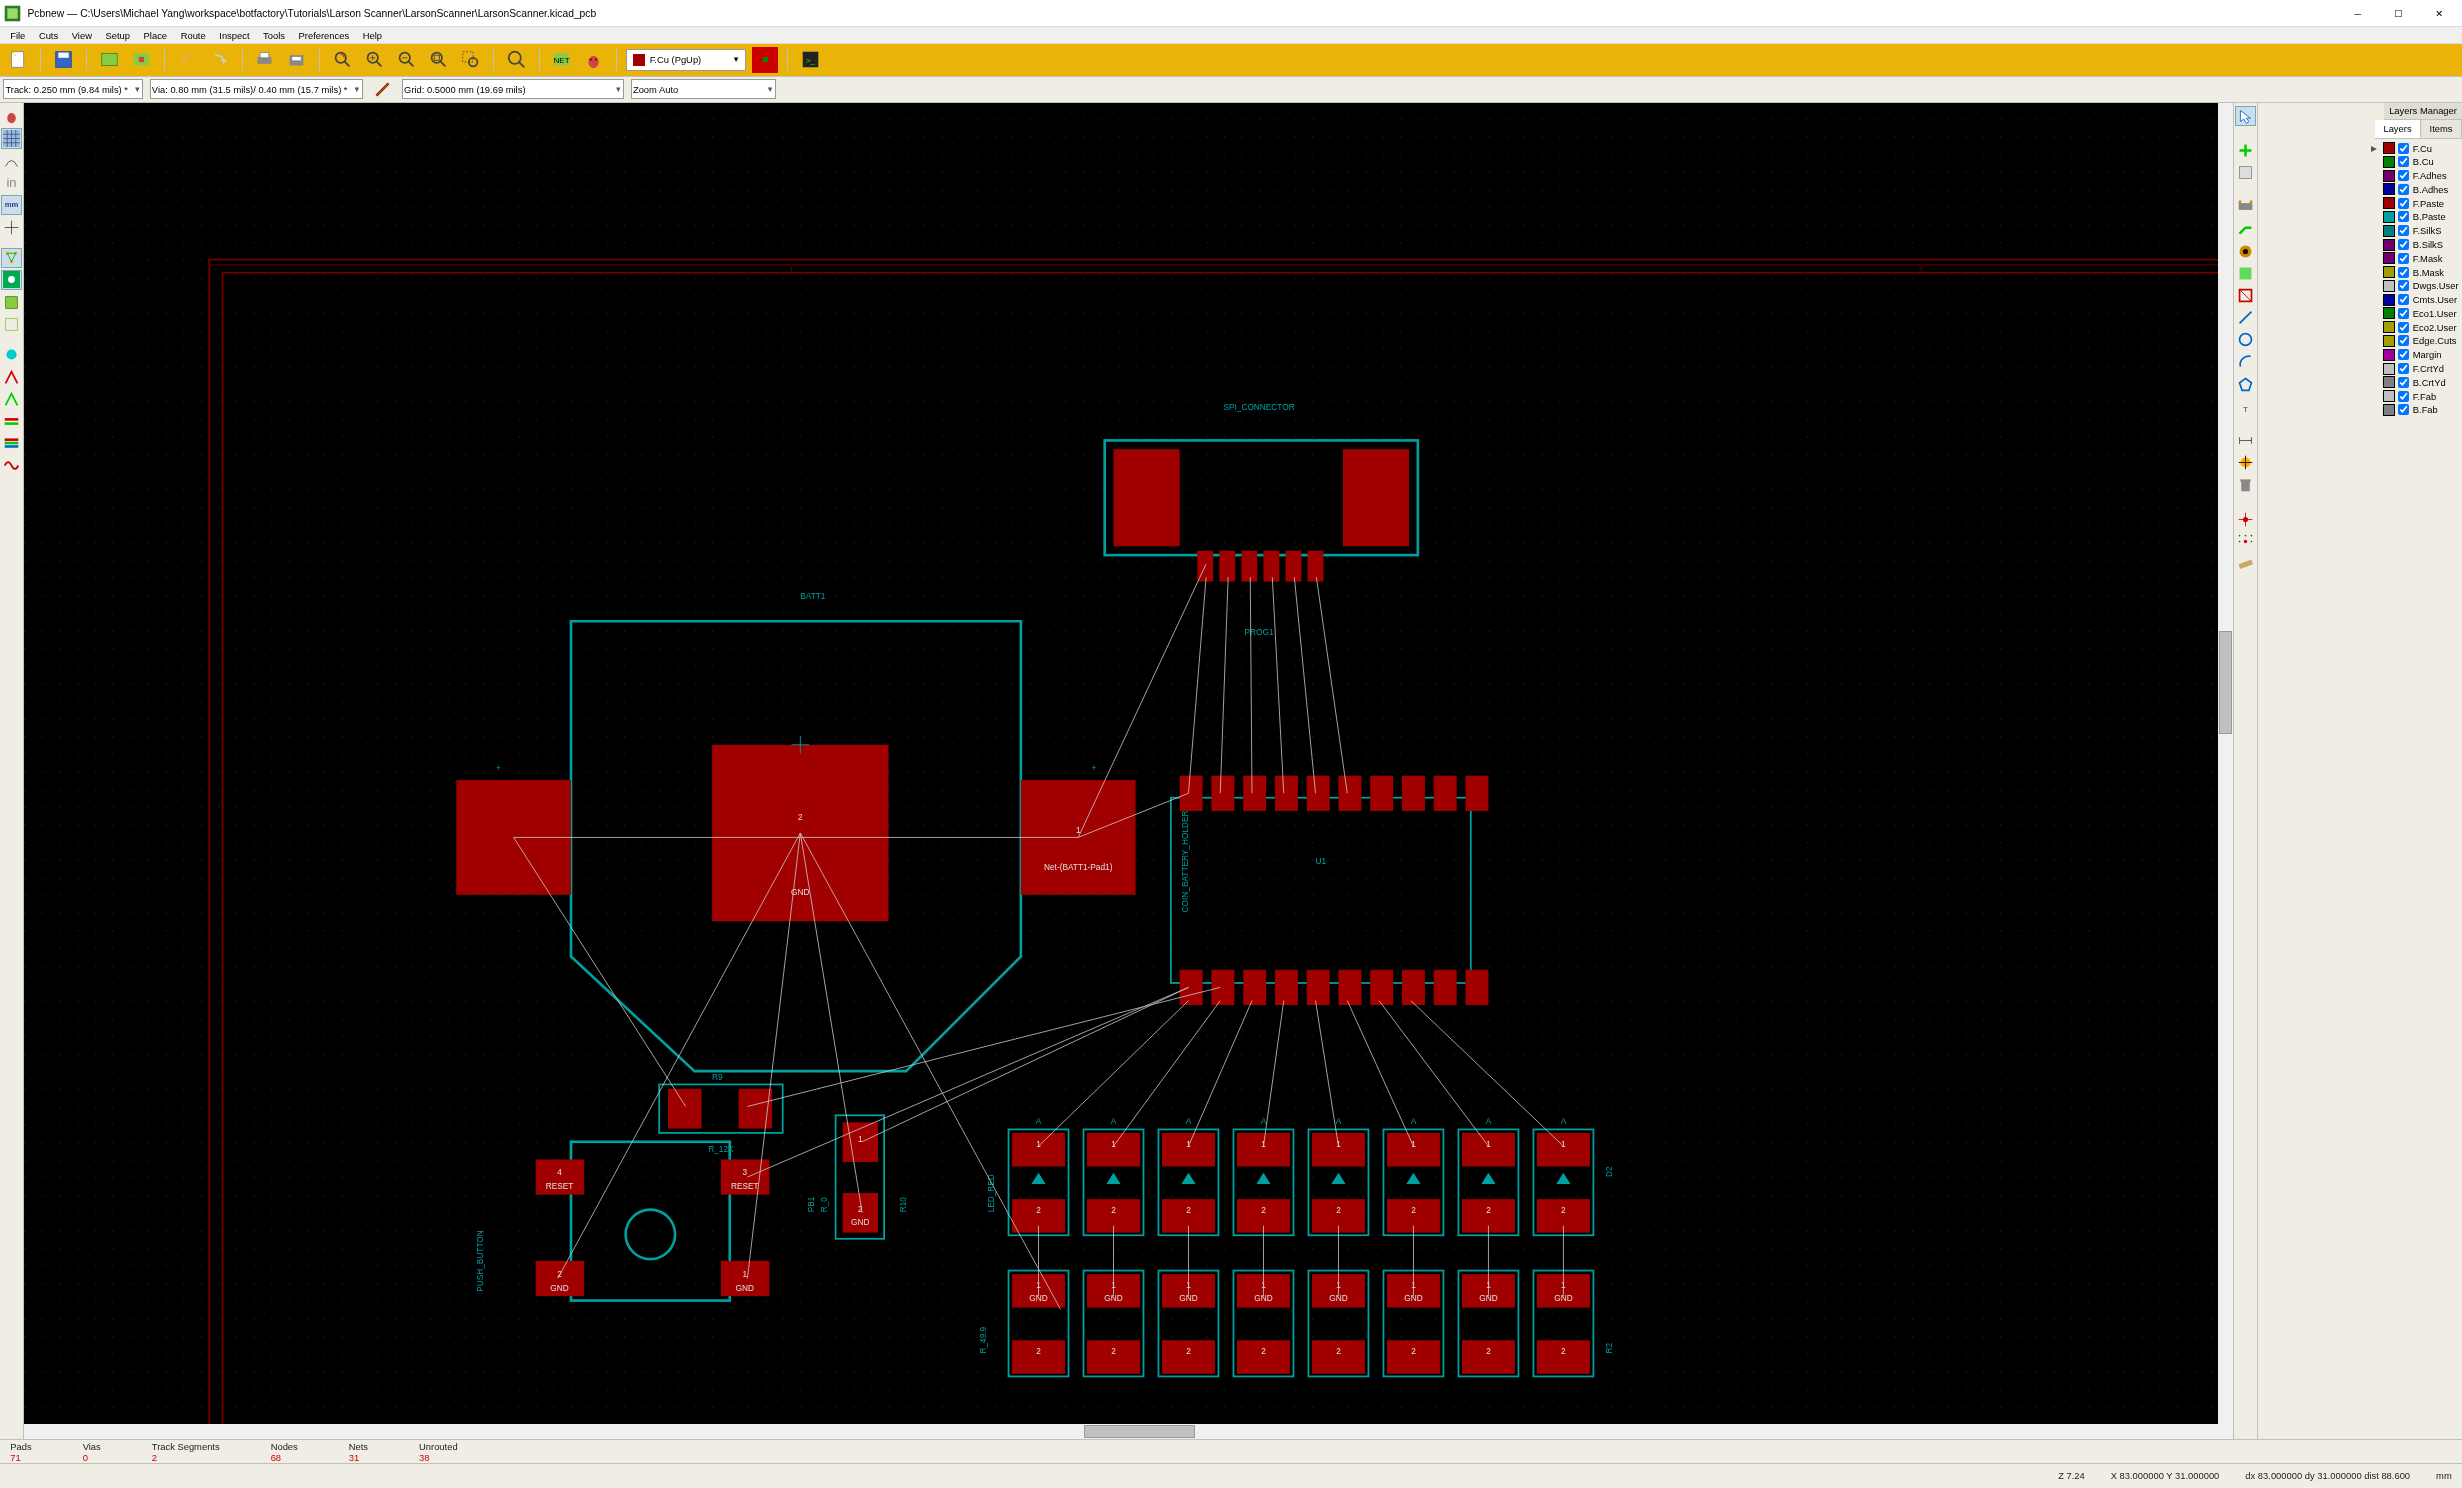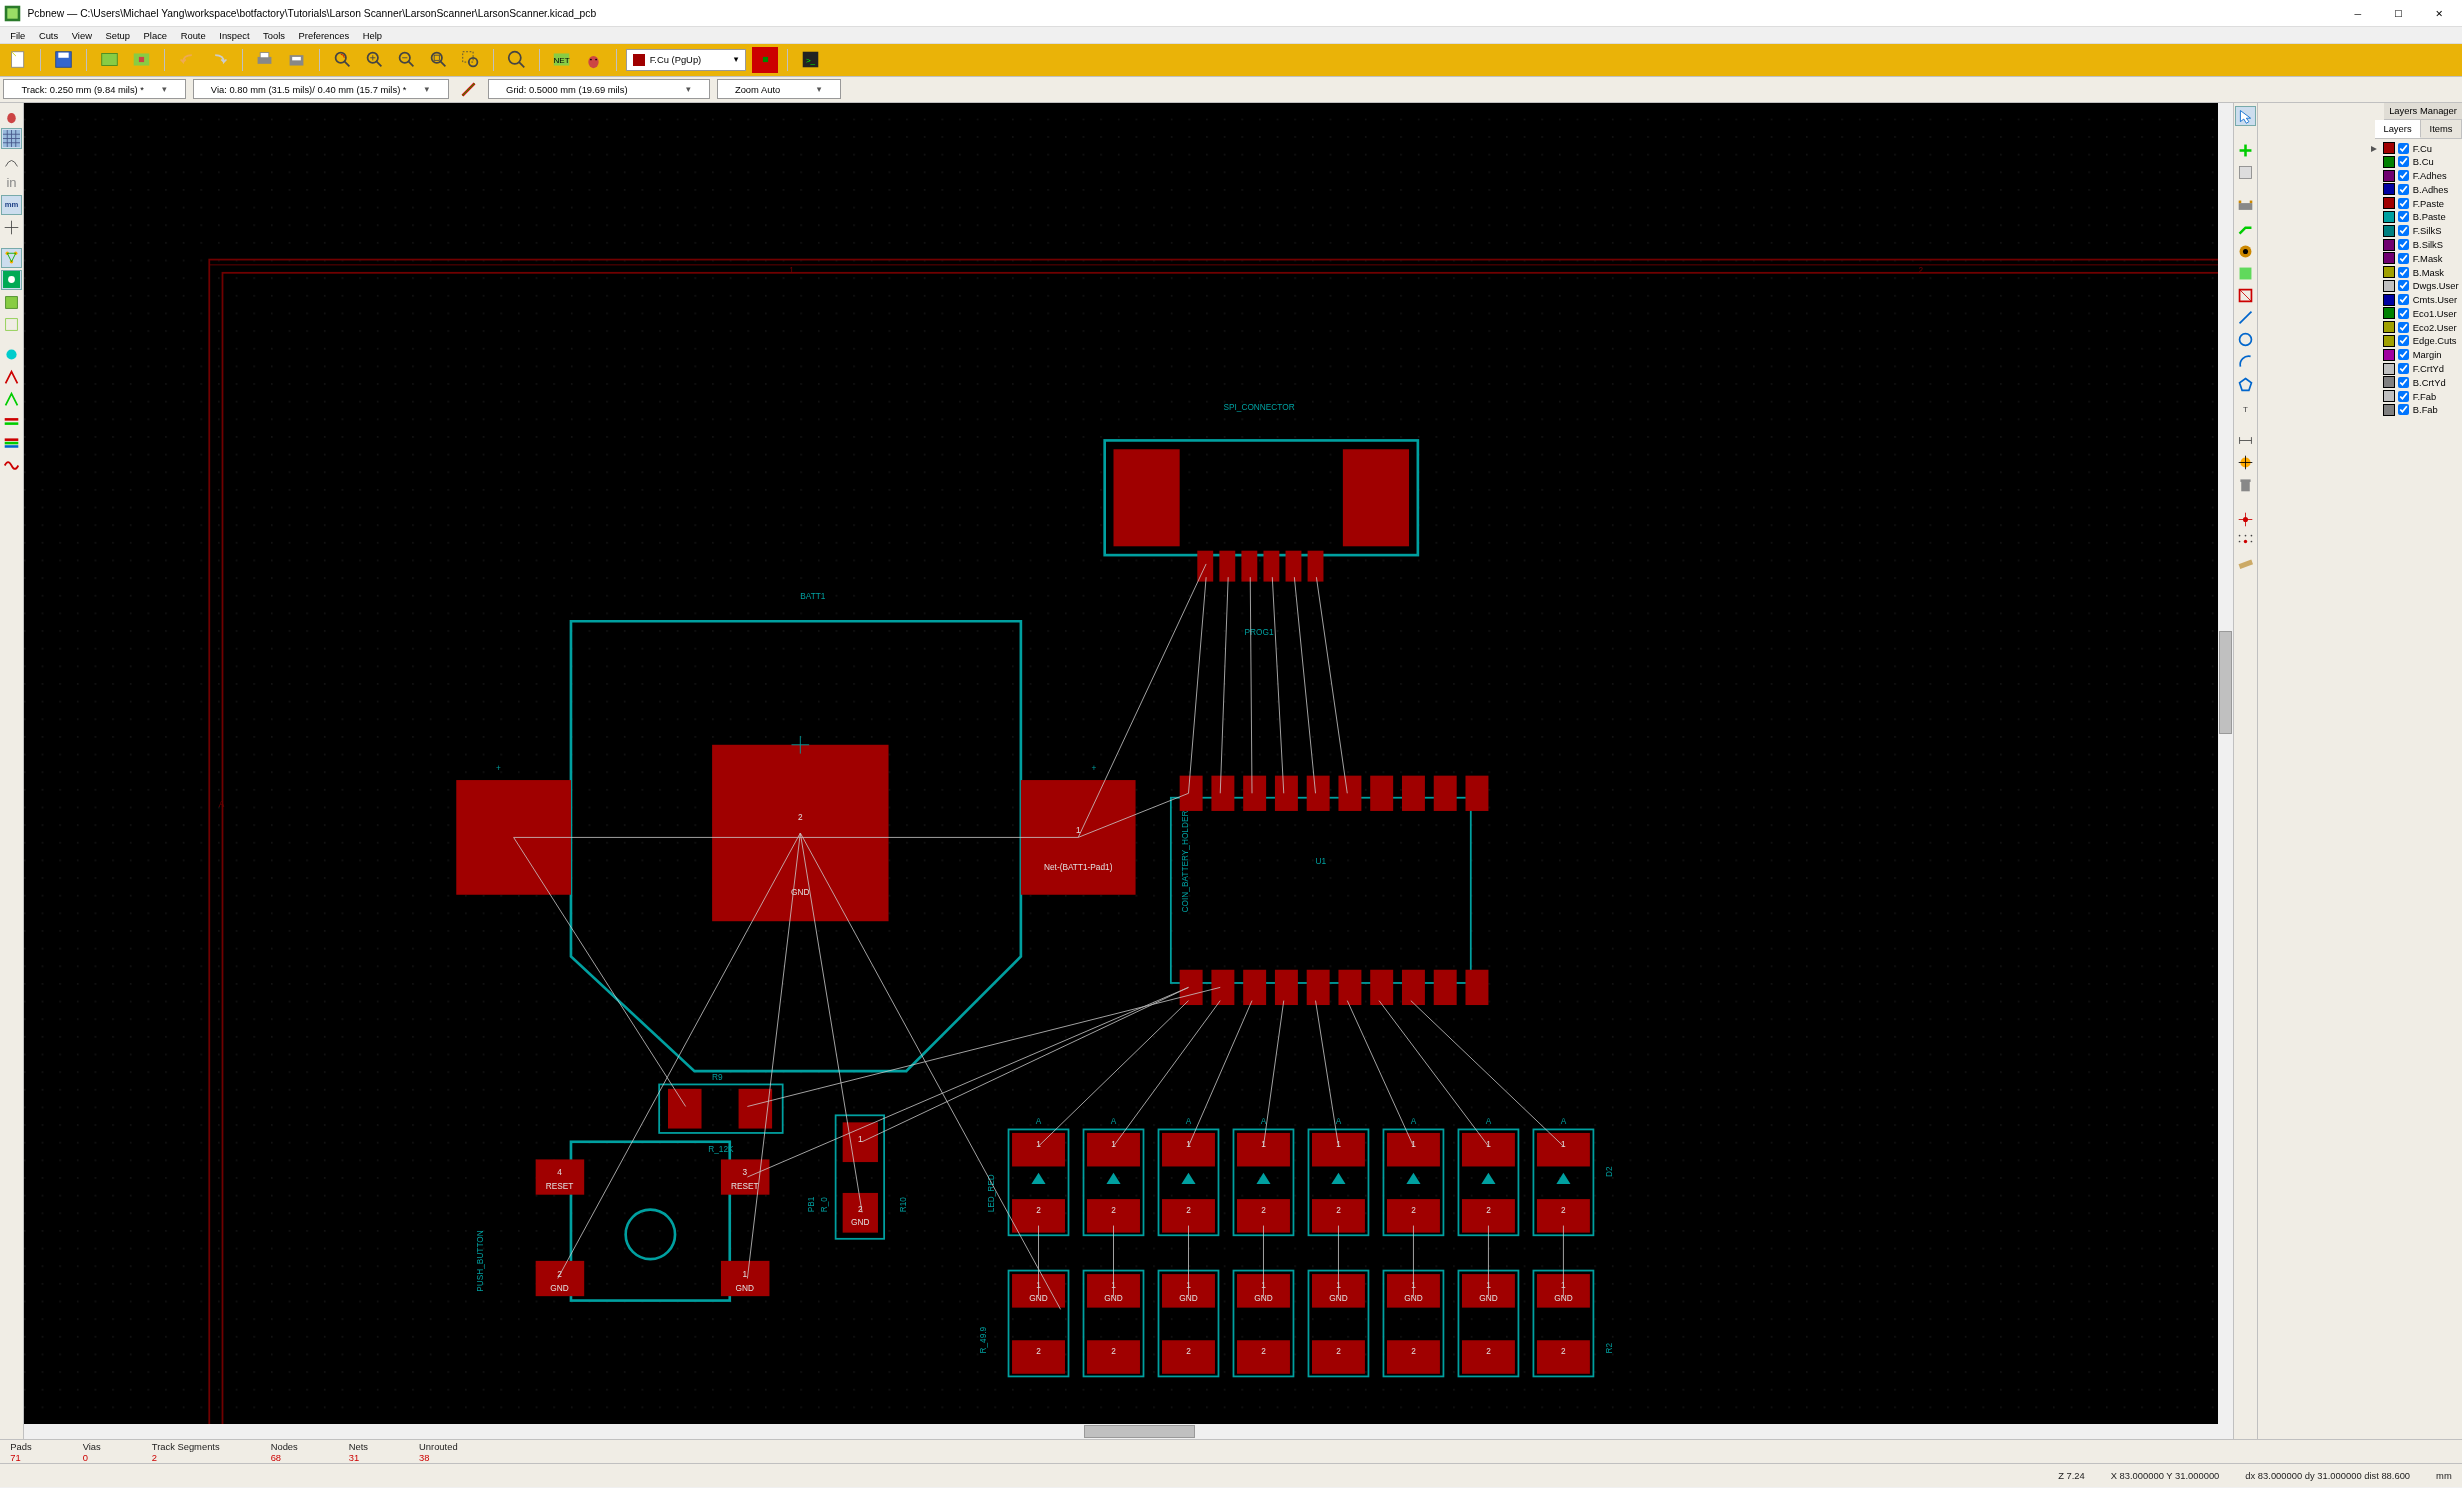--- a/index.html
+++ b/index.html
@@ -10,21 +10,21 @@
 .winbtns { display:flex; gap:1.7px; }
 .winbtn { width:39px; height:24px; display:flex; align-items:center; justify-content:center; color:#000; }
 .menubar { height:17px; background:#f0f0f0; display:flex; align-items:center; padding:0 3.4px; border-bottom:0.9px solid #ddd; }
 .menubar span { padding:1.7px 6.8px; cursor:default; }
 .toolbar { height:32.5px; background:#eab308; border-bottom:0.9px solid #c0c0c0; display:flex; align-items:center; padding:0 5.1px; gap:6px; }
 .tbtn { width:26px; height:26px; display:flex; align-items:center; justify-content:center; border:0.9px solid transparent; }
 .tsep { width:0.9px; height:22px; background:#c0c0c0; margin:0 3.4px; }
 .layer-drop { height:22px; border:0.9px solid #999; background:#fff; display:flex; align-items:center; padding:0 5.1px; gap:5.1px; }
 .layer-sq { width:12px; height:12px; }
 .subtoolbar { height:26px; background:#f0ede5; border-bottom:0.9px solid #c0c0c0; display:flex; align-items:center; padding:0 3.4px; gap:6.8px; }
-.drop { height:20.5px; border:0.9px solid #999; background:#fff; display:flex; align-items:center; padding:0 17px; gap:13px; }
+.drop { height:20.5px; border:0.9px solid #999; background:#fff; display:flex; align-items:center; padding:0 1px; gap:2px; }
 .drop .arrow { font-size:7.7px; color:#555; margin-left:3.4px; }
 .workspace { display:flex; height:calc(1489px - 27px - 19px - 32.5px - 26px - 24px - 24px); }
 .leftbar, .rightbar { width:24px; background:#f0ede5; display:flex; flex-direction:column; align-items:center; padding-top:3.4px; gap:1.7px; border-right:0.9px solid #c0c0c0; }
 .rightbar { border-left:0.9px solid #c0c0c0; border-right:none; }
 .sidebtn { width:20.5px; height:20.5px; display:flex; align-items:center; justify-content:center; }
 .sidebtn.active { background:#cde; border:0.9px solid #7aa; }
 .canvas-wrap { flex:1; position:relative; background:#000; overflow:hidden; }
 .canvas-wrap svg { position:absolute; inset:0; }
 .hscroll { position:absolute; bottom:0; left:0; right:0; height:15.4px; background:#f0f0f0; display:flex; }
 .hscroll .thumb { position:absolute; height:13.7px; top:0.9px; background:#c0c0c0; border:0.9px solid #999; }
@@ -217,21 +217,21 @@
   <div class="tbtn">
       <svg width="19" height="19" viewBox="0 0 22 22">
         <line x1="4" y1="18" x2="18" y2="4" stroke="#c00" stroke-width="3"></line>
         <line x1="4" y1="18" x2="18" y2="4" stroke="#0c0" stroke-width="1"></line>
       </svg>
     </div>
   <div class="drop" style="width:222px">
       <span>Grid: 0.5000 mm (19.69 mils)</span>
       <span class="arrow" style="margin-left:auto">▼</span>
     </div>
-  <div class="drop" style="width:124px">
+  <div class="drop" style="width:145px">
       <span>Zoom Auto</span>
       <span class="arrow" style="margin-left:auto">▼</span>
     </div>
 </div>
 
 <div class="workspace">
 
   <div class="leftbar">
     <div class="sidebtn">
         <svg width="17" height="17" viewBox="0 0 20 20">

